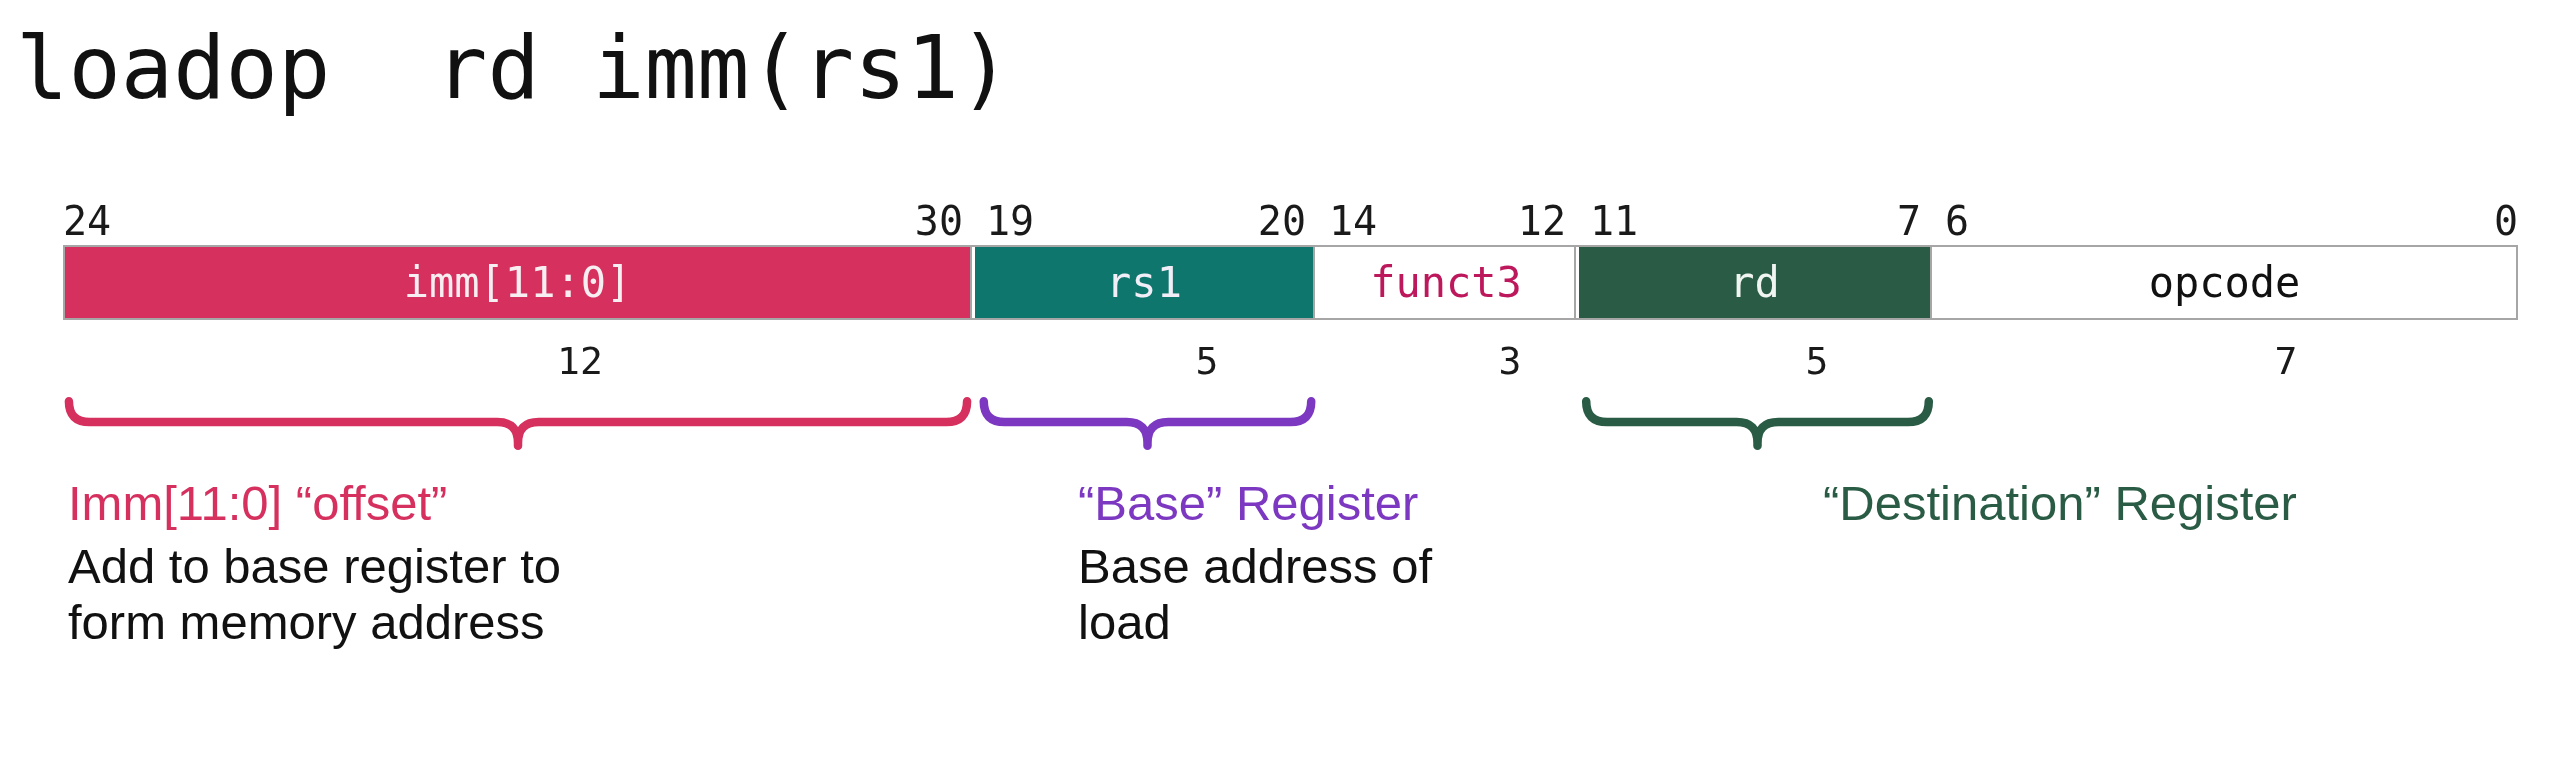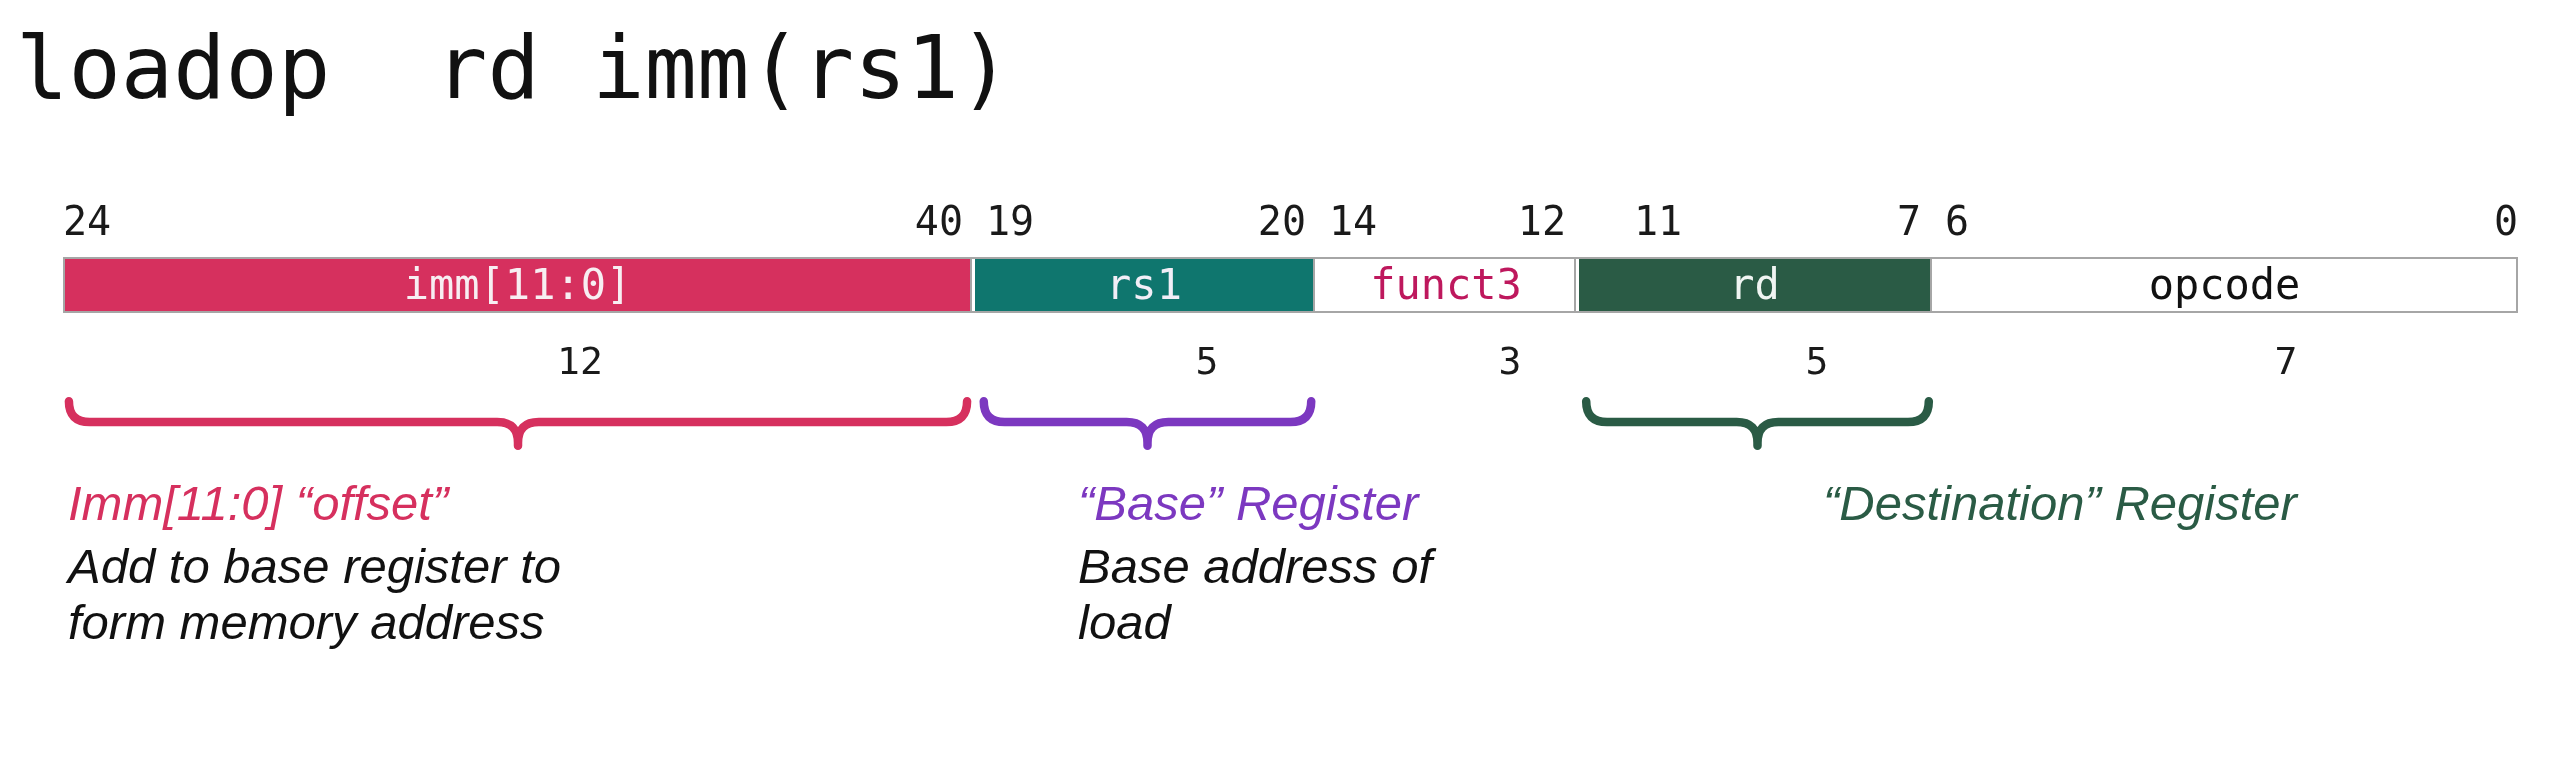--- a/index.html
+++ b/index.html
@@ -21,21 +21,21 @@
   .bitnum{
     position:absolute;top:201px;
     font-family:"DejaVu Sans Mono","Liberation Mono",monospace;
     font-size:40px;color:#1a1a1a;line-height:1;white-space:pre;
   }
   .bitnum.l{transform:translateX(0);}
   .bitnum.r{transform:translateX(-100%);}
 
   
   .bar{
-    position:absolute;left:63px;top:257px;width:2455px;height:56px;
+    position:absolute;left:63px;top:245px;width:2455px;height:75px;
     box-sizing:border-box;border:2.9px solid #a6a6a6;background:#ffffff;
   }
   .field{
     position:absolute;top:0;height:100%;box-sizing:border-box;
     display:flex;align-items:center;justify-content:center;
     font-family:"DejaVu Sans Mono","Liberation Mono",monospace;
     font-size:42px;line-height:1;white-space:pre;
   }
   .field.sep{border-right:2.9px solid #a6a6a6;}
 
@@ -45,46 +45,46 @@
     font-family:"DejaVu Sans Mono","Liberation Mono",monospace;
     font-size:38px;color:#1a1a1a;line-height:1;
     transform:translateX(-50%);white-space:pre;
   }
 
   
   .brace{position:absolute;}
   .brace svg{display:block;}
 
   
-  .annot{position:absolute;font-style:italic;}
+  .annot{position:absolute;}
   .annot .head{
     font-family:"Liberation Sans", sans-serif;
     font-size:49px;line-height:1.16;white-space:pre;
   }
   .annot .body{
     font-family:"Liberation Sans", sans-serif;
     font-size:49px;line-height:1.16;color:#111111;white-space:pre-line;
     margin-top:5.7px;
   }
 </style>
 </head>
 <body>
 
 <div id="stage">
 
   <div class="title">loadop  rd imm(rs1)</div>
 
   <div id="bitnum-row">
       <div class="bitnum l" style="left: 63px;">24</div>
-      <div class="bitnum r" style="left: 963px;">40</div>
+      <div class="bitnum r" style="left: 963px;">30</div>
       <div class="bitnum l" style="left: 986px;">19</div>
       <div class="bitnum r" style="left: 1306px;">20</div>
       <div class="bitnum l" style="left: 1329px;">14</div>
       <div class="bitnum r" style="left: 1566px;">12</div>
-      <div class="bitnum l" style="left: 1634px;">11</div>
+      <div class="bitnum l" style="left: 1590px;">11</div>
       <div class="bitnum r" style="left: 1921px;">7</div>
       <div class="bitnum l" style="left: 1945px;">6</div>
       <div class="bitnum r" style="left: 2518px;">0</div>
     </div>
 
   <div class="bar" id="bar">
       <div class="field sep" style="left: 0px; width: 907px; background: rgb(214, 48, 94); color: rgb(247, 238, 242);">imm[11:0]</div>
       <div class="field sep" style="left: 910px; width: 340px; background: #0f766e; color: rgb(242, 238, 247);">rs1</div>
       <div class="field sep" style="left: 1253px; width: 258px; background: rgb(255, 255, 255); color: #be185d;">funct3</div>
       <div class="field sep" style="left: 1514px; width: 353px; background: rgb(42, 91, 69); color: rgb(240, 245, 242);">rd</div>

